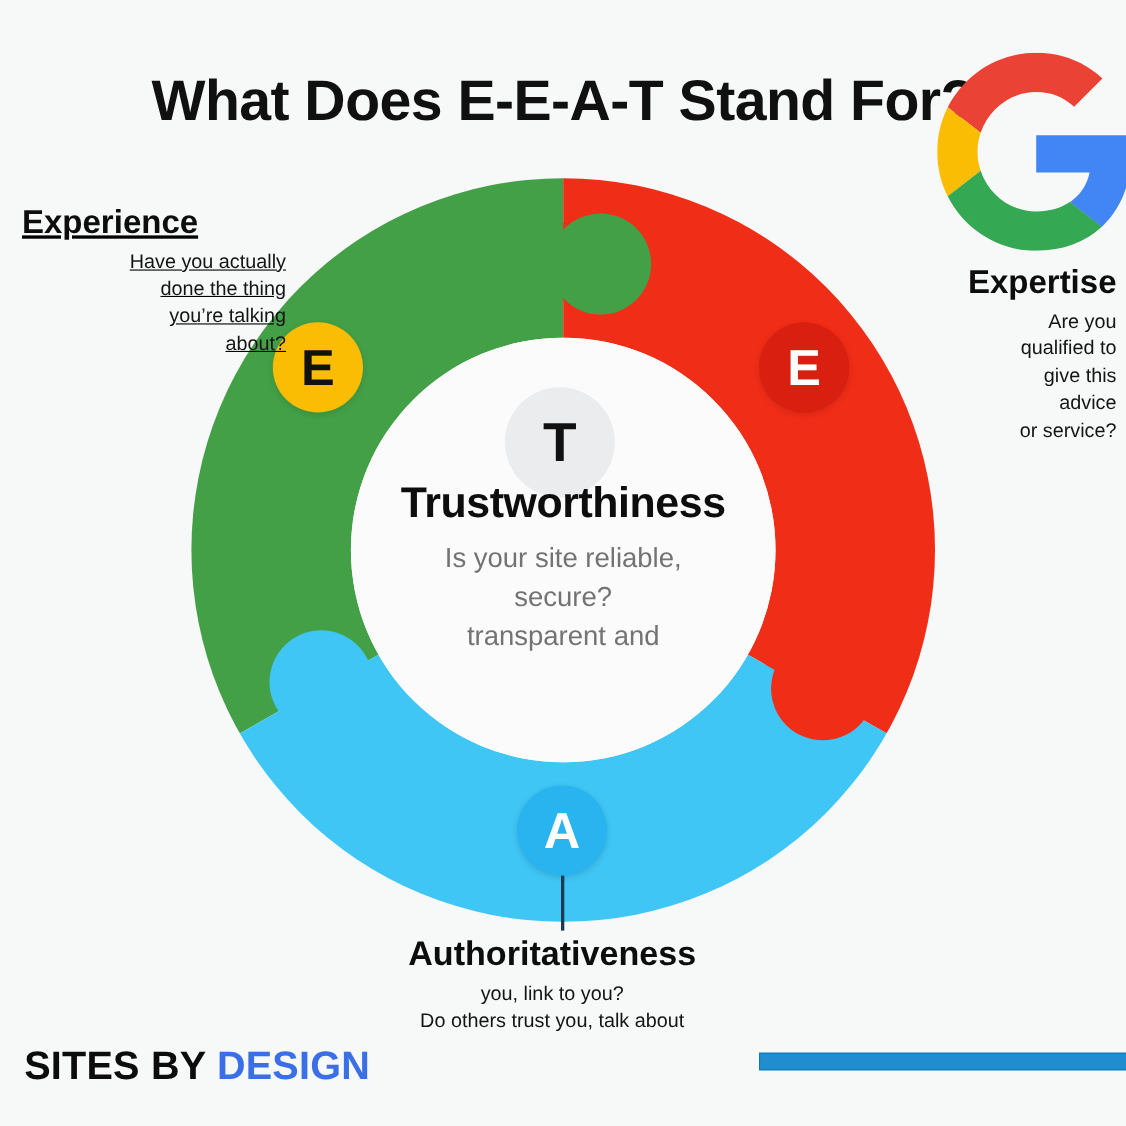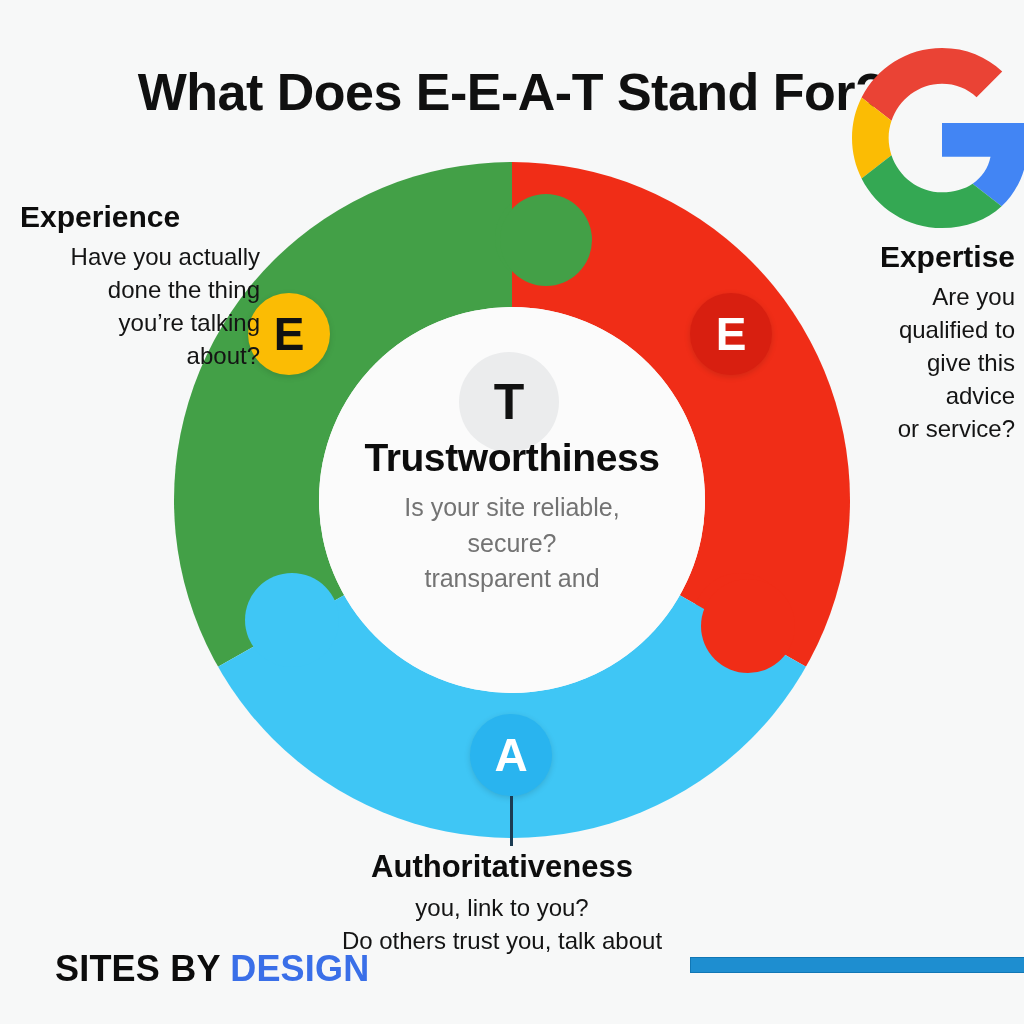--- a/index.html
+++ b/index.html
@@ -102,32 +102,33 @@
 
   
   .lbl-head {
     font-size: 30px;
     font-weight: bold;
     color: #0d0d0d;
     line-height: 1.12;
     white-space: nowrap;
   }
   .lbl-body {
-    font-size: 24px;
+    font-size: 18px;
     color: #141414;
     line-height: 1.38;
     margin-top: 6px;
   }
 
   .label-experience {
     position: absolute;
     left: 20px;
-    top: 200px;
+    top: 186px;
     width: 240px;
     text-align: right;
+    text-decoration: underline;
   }
   .label-experience .lbl-head { text-align: left; }
 
   .label-expertise {
     position: absolute;
     left: 800px;
     top: 240px;
     width: 215px;
     text-align: right;
   }
@@ -166,21 +167,21 @@
   
   .footer-logo {
     position: absolute;
     left: 22px;
     top: 948px;
     font-size: 36px;
     font-weight: bold;
     letter-spacing: 0.2px;
     white-space: nowrap;
   }
-  .footer-logo .b1 { color: #0c0c0c; margin-left: 33px; }
+  .footer-logo .b1 { color: #0c0c0c; }
   .footer-logo .b2 { color: #3a6fe8; }
 
   .footer-bar {
     position: absolute;
     left: 690px;
     top: 957px;
     width: 340px;
     height: 16px;
     background: #1e8ed0;
     border: 1px solid #1177b5;

